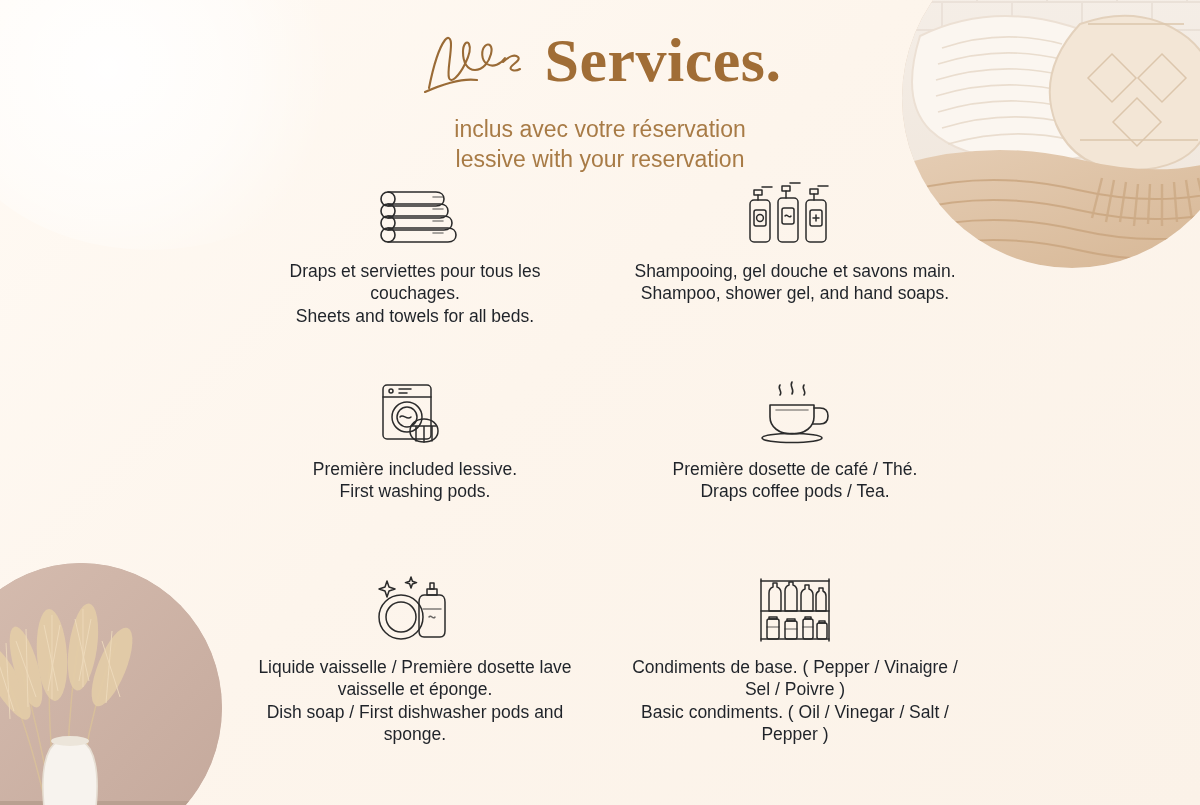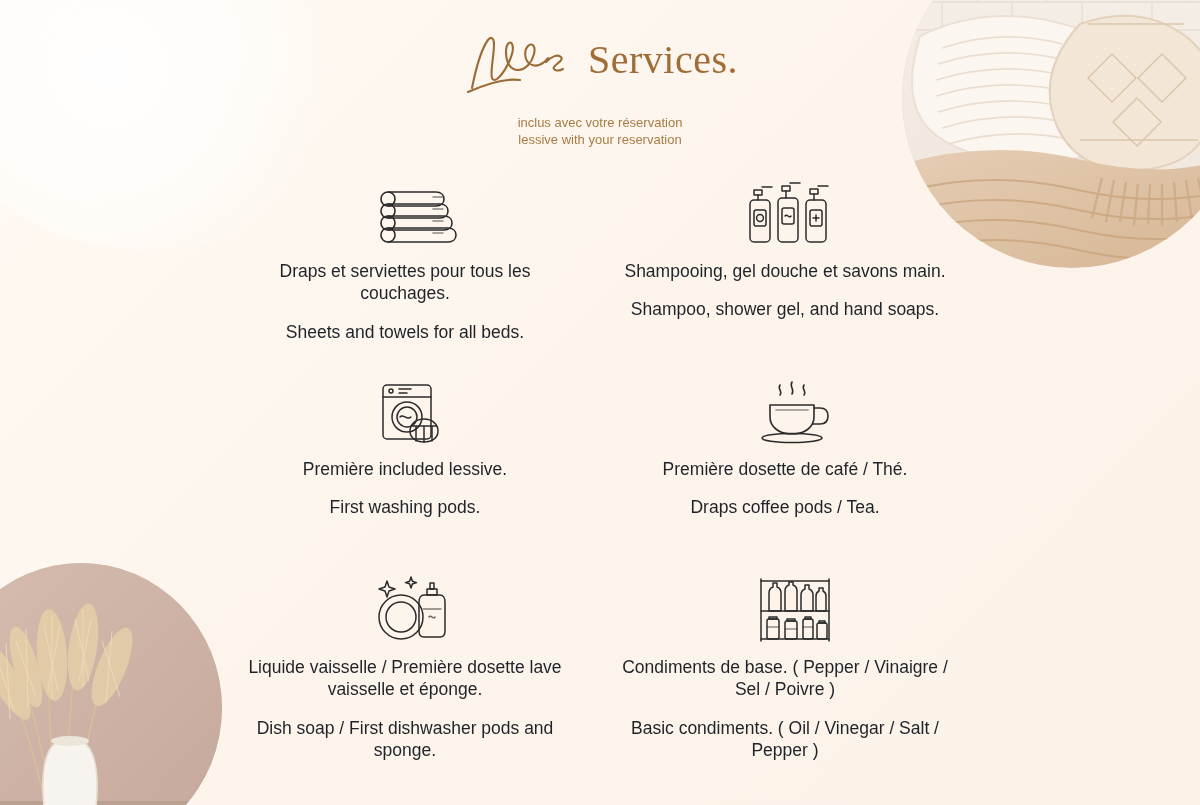--- a/index.html
+++ b/index.html
@@ -70,48 +70,49 @@
     gap: 6px;
   }
   .nos-script {
     color: #9a6b36;
     display: inline-block;
     margin-right: 10px;
     margin-top: 6px;
   }
   .title-main {
     font-family: "Liberation Serif", serif;
-    font-size: 40px;
-    font-weight: 400;
+    font-size: 62px;
+    font-weight: 700;
     color: #a06d36;
     letter-spacing: 0.5px;
     line-height: 1;
   }
   .subtitle {
     margin-top: 14px;
     color: #a87b46;
-    font-size: 13px;
+    font-size: 23px;
     line-height: 1.32;
     font-weight: 400;
   }
 
   
   .grid {
     position: absolute;
     left: 240px;
     top: 172px;
     width: 730px;
     display: grid;
     grid-template-columns: 1fr 1fr;
     grid-template-rows: repeat(3, 198px);
     column-gap: 30px;
   }
   .cell {
     display: flex;
     flex-direction: column;
+    align-items: center;
     text-align: center;
     padding-top: 4px;
   }
   .cell .icon {
     height: 76px;
     display: flex;
     align-items: center;
     justify-content: center;
     margin-bottom: 8px;
   }
@@ -120,21 +121,20 @@
     font-size: 17.5px;
     color: #1f2329;
     line-height: 1.28;
     max-width: 330px;
   }
   .txt-en {
     font-size: 17.5px;
     color: #1f2329;
     line-height: 1.28;
     max-width: 330px;
-    margin-top: 16px;
   }
 </style>
 </head>
 <body>
 
 <div class="page">
 
   <div class="glow"></div>
 
   <div class="photo-bed">

